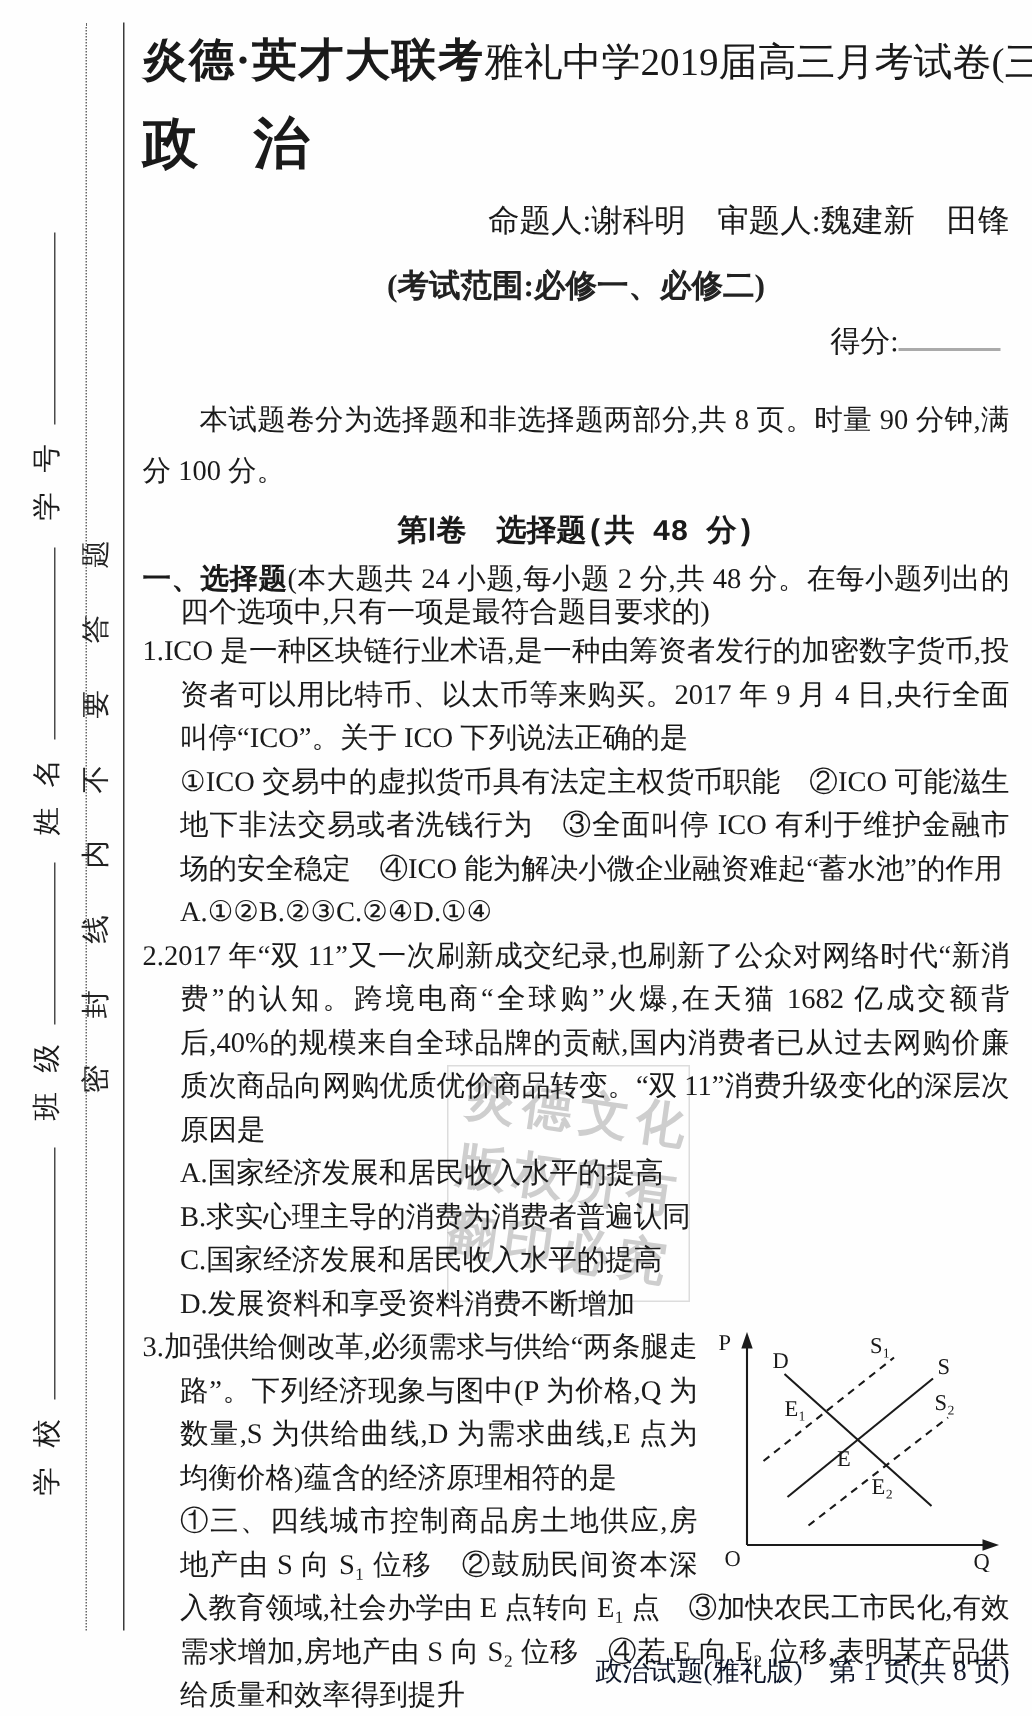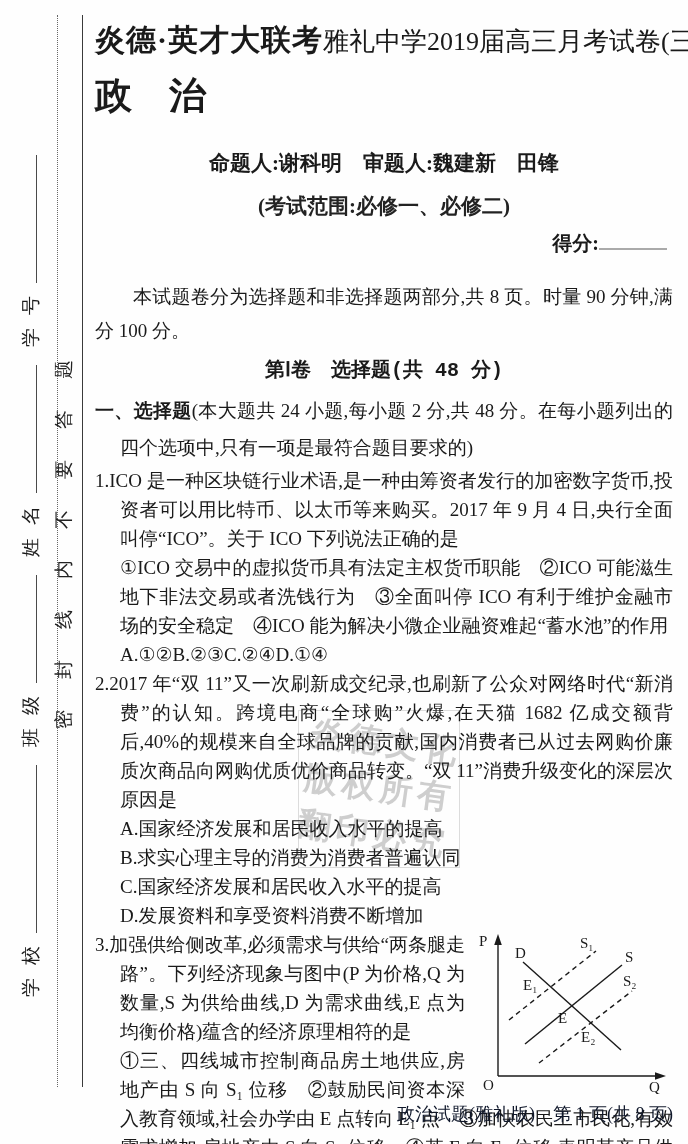--- a/index.html
+++ b/index.html
@@ -18,27 +18,27 @@
   .fields-strip .f-label { letter-spacing:13px; }
   .fields-strip .blank { display:inline-block; height:17px; border-bottom:1.5px solid #4a4a4a; }
   .fields-strip .field { margin-right:18px; }
   .b-school { width:168px; } .b-class { width:108px; } .b-name { width:128px; } .b-id { width:128px; }
   .seal-strip { left:51px; top:729px; width:400px; height:26px; font-size:19px; letter-spacing:31px; color:#222; }
   
   .content { position:absolute; left:95px; top:0; width:578px; }
   .title1 { margin-top:20px; text-align:center; white-space:nowrap; font-size:26px; }
   .title1 .brand { font-size:30px; font-weight:bold; letter-spacing:1px; }
   .subject { margin-top:10px; text-align:left; font-size:37px; font-weight:bold; }
-  .authors { margin-top:28px; text-align:center; font-size:21px; font-weight:bold; }
+  .authors { margin-top:12px; text-align:right; font-size:21px; font-weight:normal; }
   .scope   { margin-top:15px; text-align:center; font-size:21px; color:#222;font-weight:bold; }
-  .score-row { margin-top:10px; height:28px; text-align:right; padding-right:6px; font-size:20px; font-weight:bold; }
+  .score-row { margin-top:10px; height:28px; text-align:right; padding-right:6px; font-size:20px; font-weight:normal; }
   .score-blank { display:inline-block; width:68px; height:20px; border-bottom:2px solid #aaa; }
   .intro { margin-top:22px; font-size:19px; line-height:34px; text-indent:2em; text-align:justify; }
   .sec-title { margin-top:8px; text-align:center; font-size:20px; font-weight:bold;font-family:Liberation Mono, monospace; }
-  .instruction { margin-top:9px; font-size:19px; line-height:37px; text-align:justify; }
+  .instruction { margin-top:9px; font-size:19px; line-height:22px; text-align:justify; }
   .instruction .lead { font-weight:bold; }
   .hang { padding-left:25px; text-indent:-25px; }
   .question { font-size:19px; line-height:29px; }
   .question p { text-align:justify; }
   .items-block { display:block; text-indent:0; }
   .opts-row { display:flex; justify-content:flex-start; padding-left:25px; padding-right:18px; line-height:29px; }
   .opt-lines > div { padding-left:25px; line-height:29px; }
   
   .graph { float:right; width:200px; height:162px; margin:2px 0 6px 8px; }
   .graph svg { display:block; width:200px; height:162px; }

